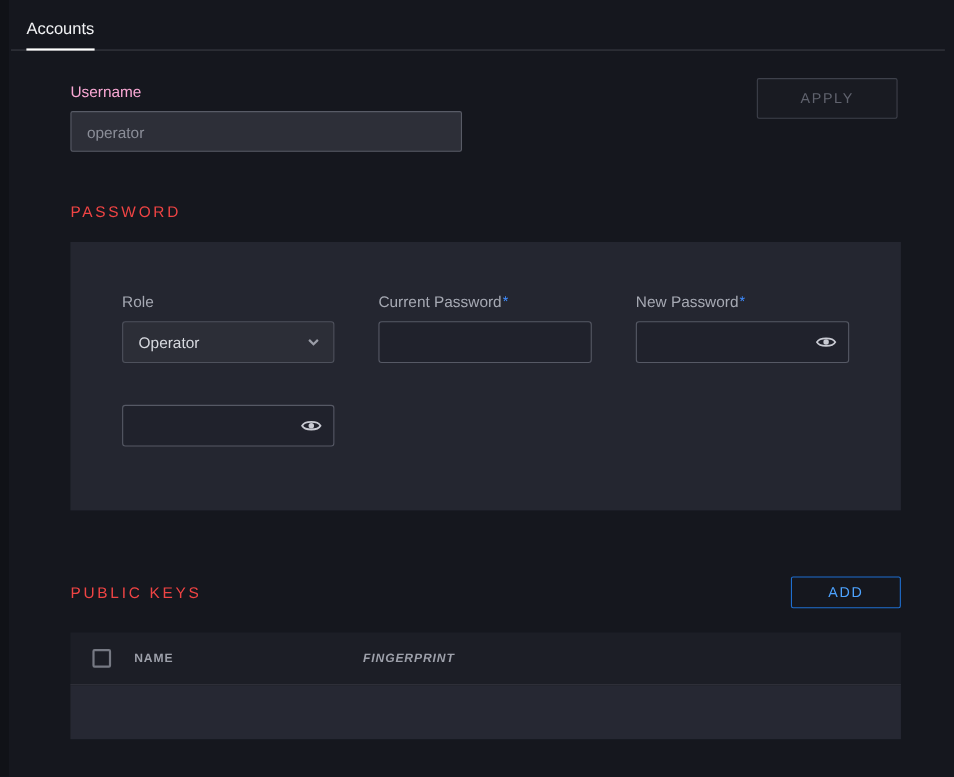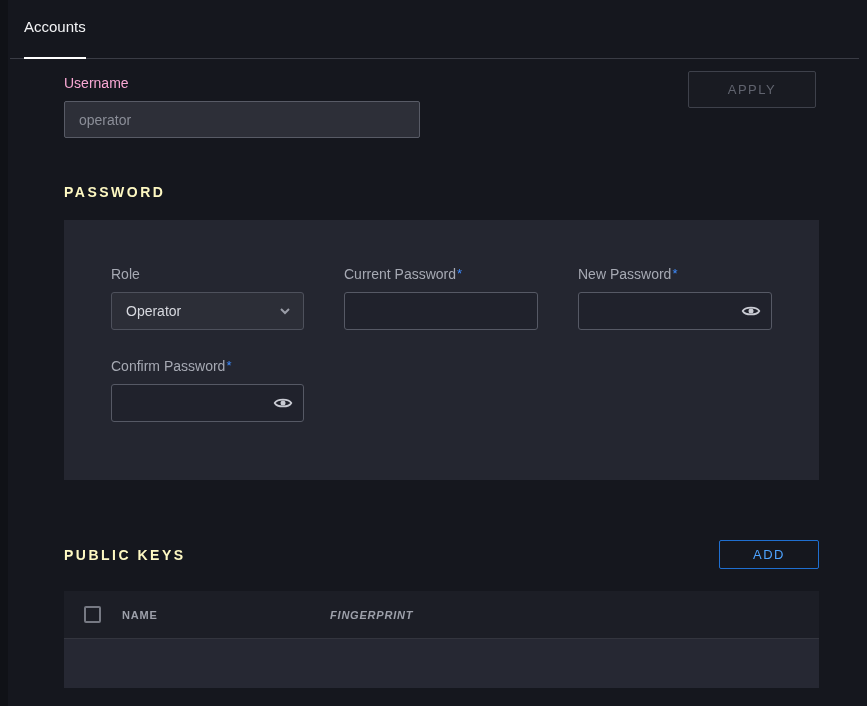--- a/index.html
+++ b/index.html
@@ -21,21 +21,21 @@
   .tabbar {
     position: relative;
     margin: 0 8px 0 2px;
     padding: 18px 0 0 14px;
     border-bottom: 1px solid #3a3c45;
   }
   .tab {
     display: inline-block;
     font-size: 15px;
     color: #f2f3f5;
-    padding-bottom: 22px;
+    padding-bottom: 9px;
     border-bottom: 2px solid #ffffff;
     margin-bottom: -1px;
     cursor: pointer;
   }
 
   .content { position: absolute; left: 56px; right: 48px; top: 45px; }
 
   
   .username-row { position: relative; margin-top: 30px; }
   .field-label { font-size: 14px; color: #f9a8d4; display: block; }
@@ -61,23 +61,23 @@
     color: #60636e;
     font-size: 13px;
     letter-spacing: 1.5px;
     font-family: "Liberation Sans", sans-serif;
     cursor: default;
   }
 
   
   .section-heading {
     font-size: 14px;
-    color: #fef9c3;
+    color: #ef4444;
     letter-spacing: 2.5px;
-    font-weight: 700;
+    font-weight: 400;
   }
   .password-heading { margin-top: 46px; }
 
   
   .panel {
     margin-top: 20px;
     background: #242630;
     width: 755px;
     padding: 46px 47px 58px 47px;
   }
@@ -217,21 +217,20 @@
             <span class="eye-icon">
               <svg width="20" height="20" viewBox="0 0 24 24" fill="none" stroke="#c9cbd3" stroke-width="2">
                 <path d="M2 12 C5 6.5, 19 6.5, 22 12 C19 17.5, 5 17.5, 2 12 Z"></path>
                 <circle cx="12" cy="12" r="3" fill="#c9cbd3" stroke="none"></circle>
               </svg>
             </span>
           </div>
         </div>
 
         <div class="panel-field">
-          <label class="field-label"><span>Confirm Password</span><span class="required">*</span></label>
           <div class="pw-input-wrap">
             <input class="pw-input" type="password" value="" style="">
             <span class="eye-icon">
               <svg width="20" height="20" viewBox="0 0 24 24" fill="none" stroke="#c9cbd3" stroke-width="2">
                 <path d="M2 12 C5 6.5, 19 6.5, 22 12 C19 17.5, 5 17.5, 2 12 Z"></path>
                 <circle cx="12" cy="12" r="3" fill="#c9cbd3" stroke="none"></circle>
               </svg>
             </span>
           </div>
         </div>

